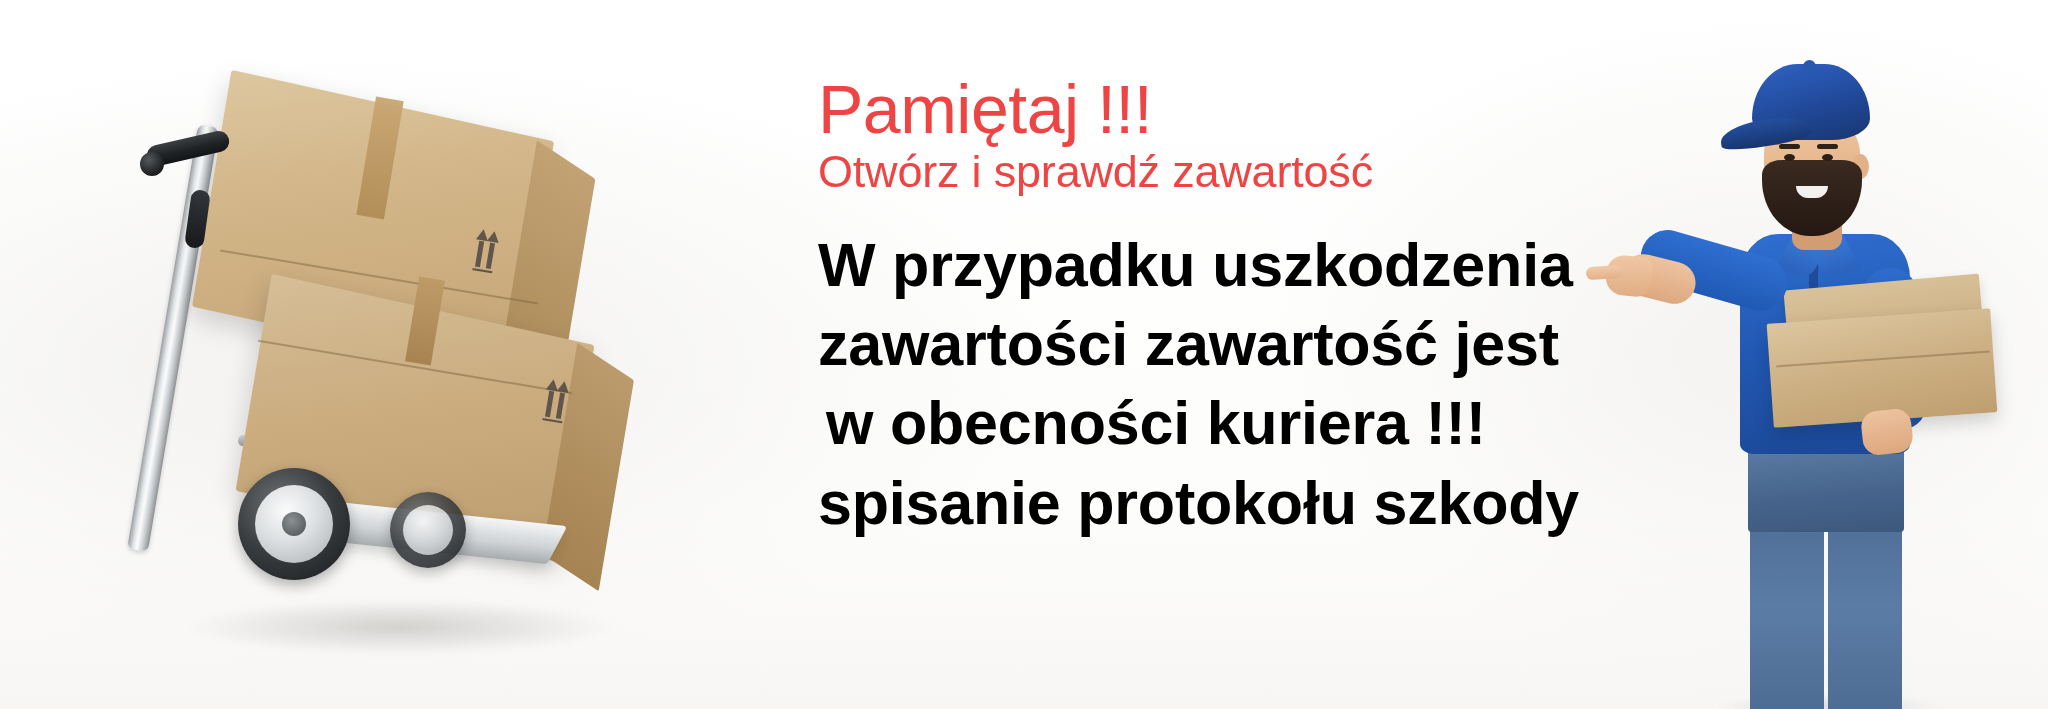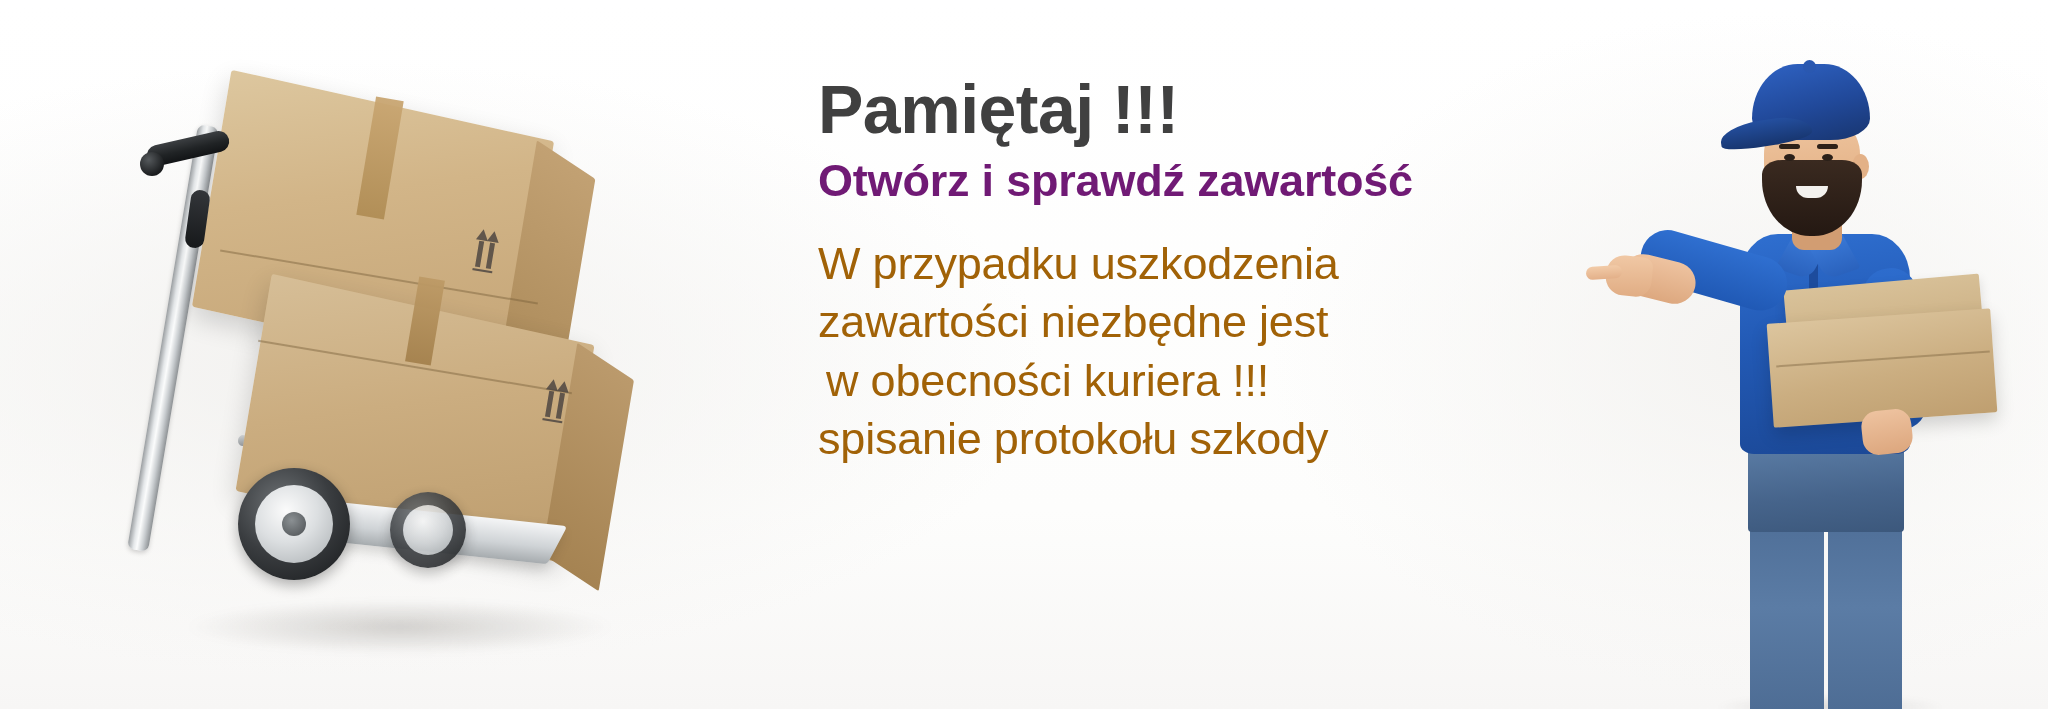--- a/index.html
+++ b/index.html
@@ -266,42 +266,42 @@
 
   
   .copy {
     position: absolute;
     left: 818px;
     top: 74px;
     width: 620px;
   }
   .headline {
     margin: 0;
-    color: #404040;
+    color: #ef4444;
     font-size: 68px;
-    font-weight: 700;
+    font-weight: 400;
     line-height: 1.04;
     letter-spacing: -0.5px;
     white-space: nowrap;
   }
   .subhead {
-    margin: 9px 0 0 0;
-    color: #701a75;
+    margin: 0 0 0 0;
+    color: #ef4444;
     font-size: 45px;
-    font-weight: 700;
+    font-weight: 400;
     line-height: 1.22;
     letter-spacing: -0.2px;
   }
   .subhead .ln { display: block; white-space: nowrap; }
 
   .body-copy {
     margin: 26px 0 0 0;
-    color: #a16207;
-    font-size: 45px;
-    font-weight: 400;
+    color: #000000;
+    font-size: 61px;
+    font-weight: 700;
     line-height: 1.30;
     letter-spacing: -0.2px;
   }
   .body-copy .ln { display: block; white-space: nowrap; }
   .body-copy .ln.indent { padding-left: 8px; }
 
   
   .courier {
     position: absolute;
     left: 1600px;
@@ -574,21 +574,21 @@
   <div class="copy">
 
     <h1 class="headline">Pamiętaj !!!</h1>
 
     <p class="subhead">
       <span class="ln">Otwórz i sprawdź zawartość</span>
     </p>
 
     <p class="body-copy">
       <span class="ln">W przypadku uszkodzenia</span>
-      <span class="ln">zawartości niezbędne jest</span>
+      <span class="ln">zawartości zawartość jest</span>
       <span class="ln indent">w obecności kuriera !!!</span>
       <span class="ln">spisanie protokołu szkody</span>
     </p>
   </div>
 
   <div class="courier">
 
     <div class="c-part c-shadow"></div>
 
     <div class="c-part c-leg c-leg-l"></div>

